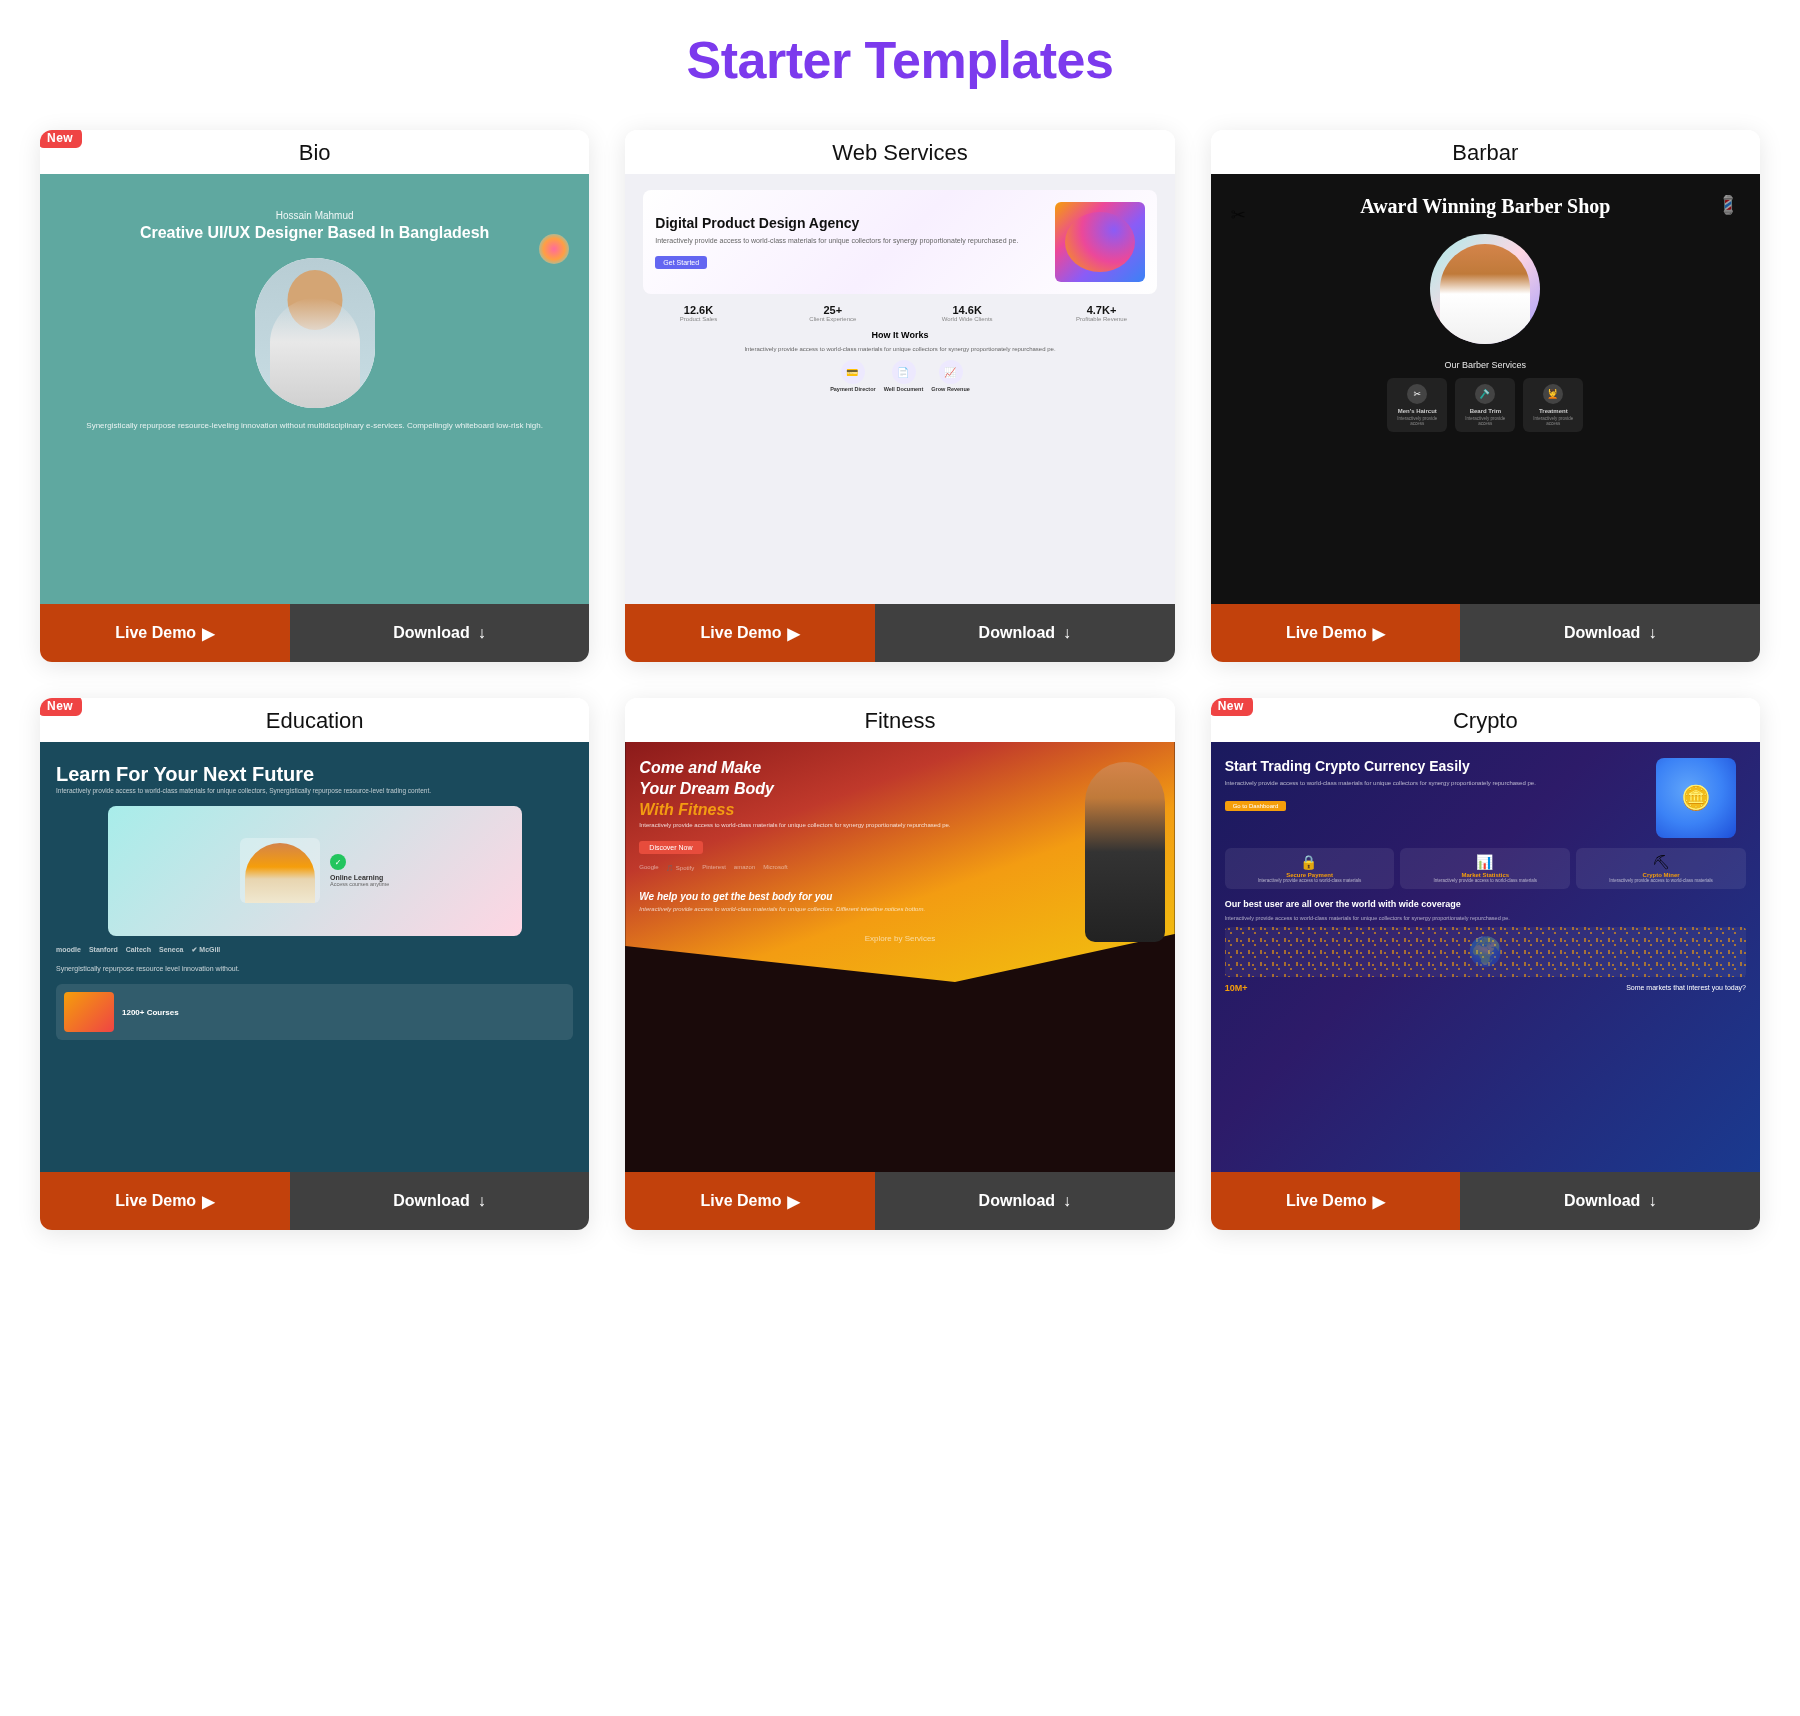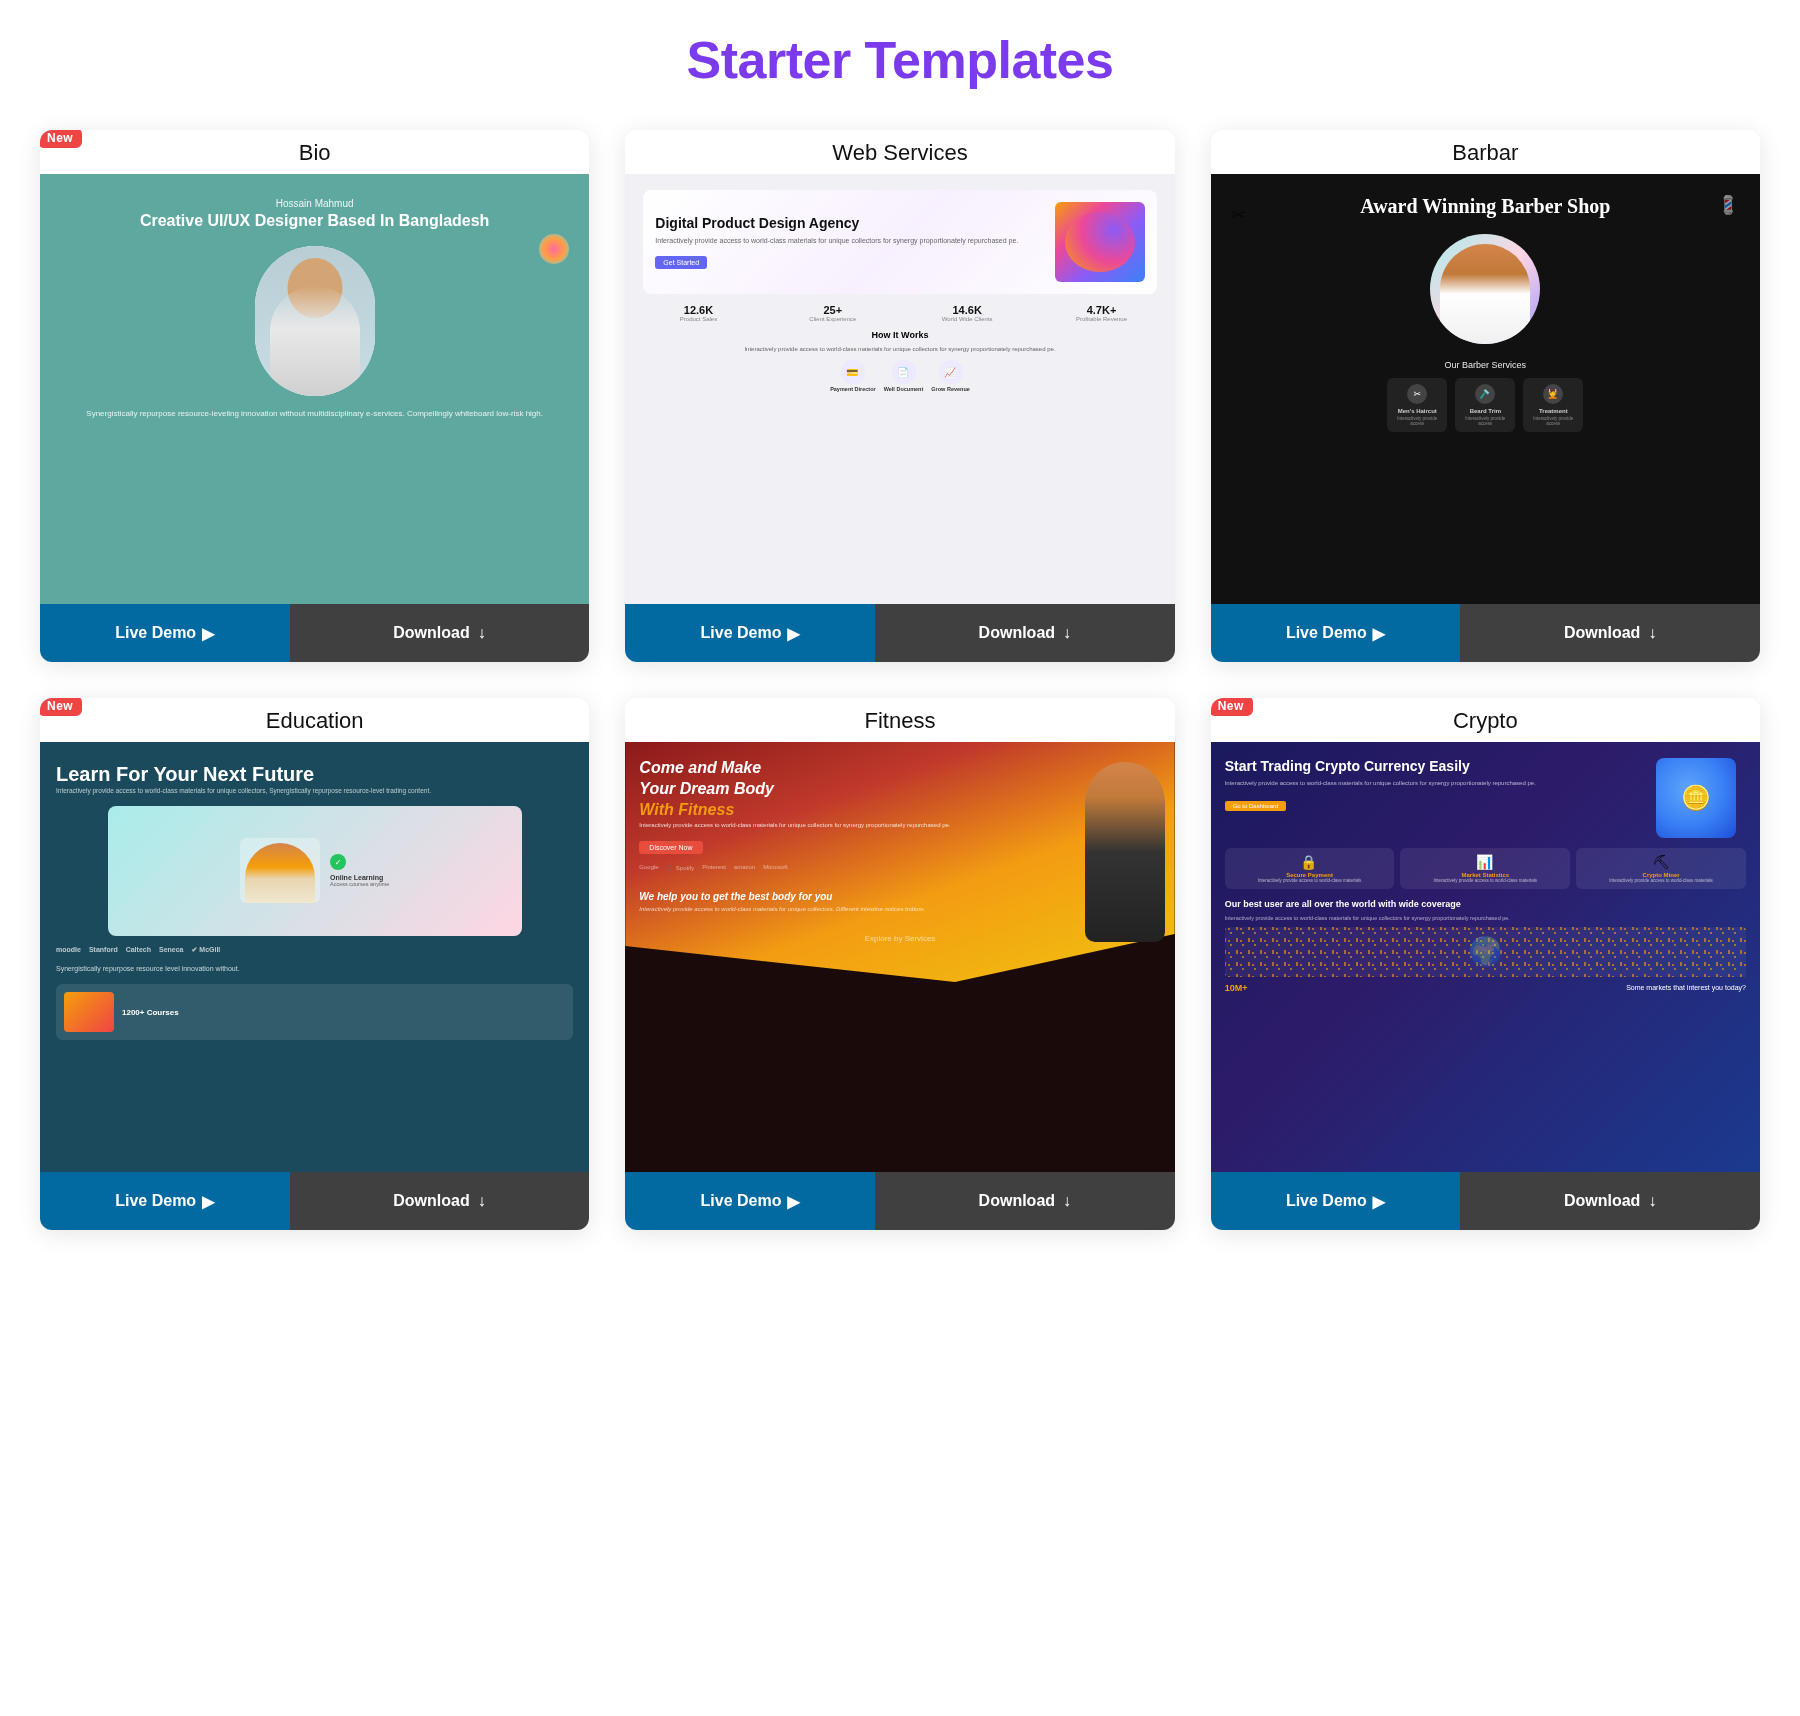--- a/index.html
+++ b/index.html
@@ -56,21 +56,21 @@
       height: 430px;
       overflow: hidden;
       position: relative;
     }
     .card-footer {
       display: flex;
       height: 58px;
     }
     .btn-live {
       flex: 1;
-      background: #0369a1;
+      background: #c2410c;
       color: #fff;
       border: none;
       font-size: 16px;
       font-weight: 600;
       cursor: pointer;
       display: flex;
       align-items: center;
       justify-content: center;
       gap: 6px;
     }
@@ -87,21 +87,21 @@
       justify-content: center;
       gap: 8px;
     }
 
     
     .bio-bg {
       background: #5fa8a0;
       width: 100%; height: 100%;
       display: flex; flex-direction: column;
       align-items: center;
-      padding: 24px 20px;
+      padding: 36px 20px;
       position: relative;
     }
     .bio-name { color: #fff; font-size: 10px; margin-bottom: 2px; opacity: 0.9; }
     .bio-title { color: #fff; font-size: 16px; font-weight: 700; text-align: center; line-height: 1.3; margin-bottom: 14px; }
     .bio-avatar-wrap {
       width: 120px; height: 150px;
       background: #fff;
       border-radius: 60px;
       display: flex; align-items: flex-end; justify-content: center;
       overflow: hidden;

